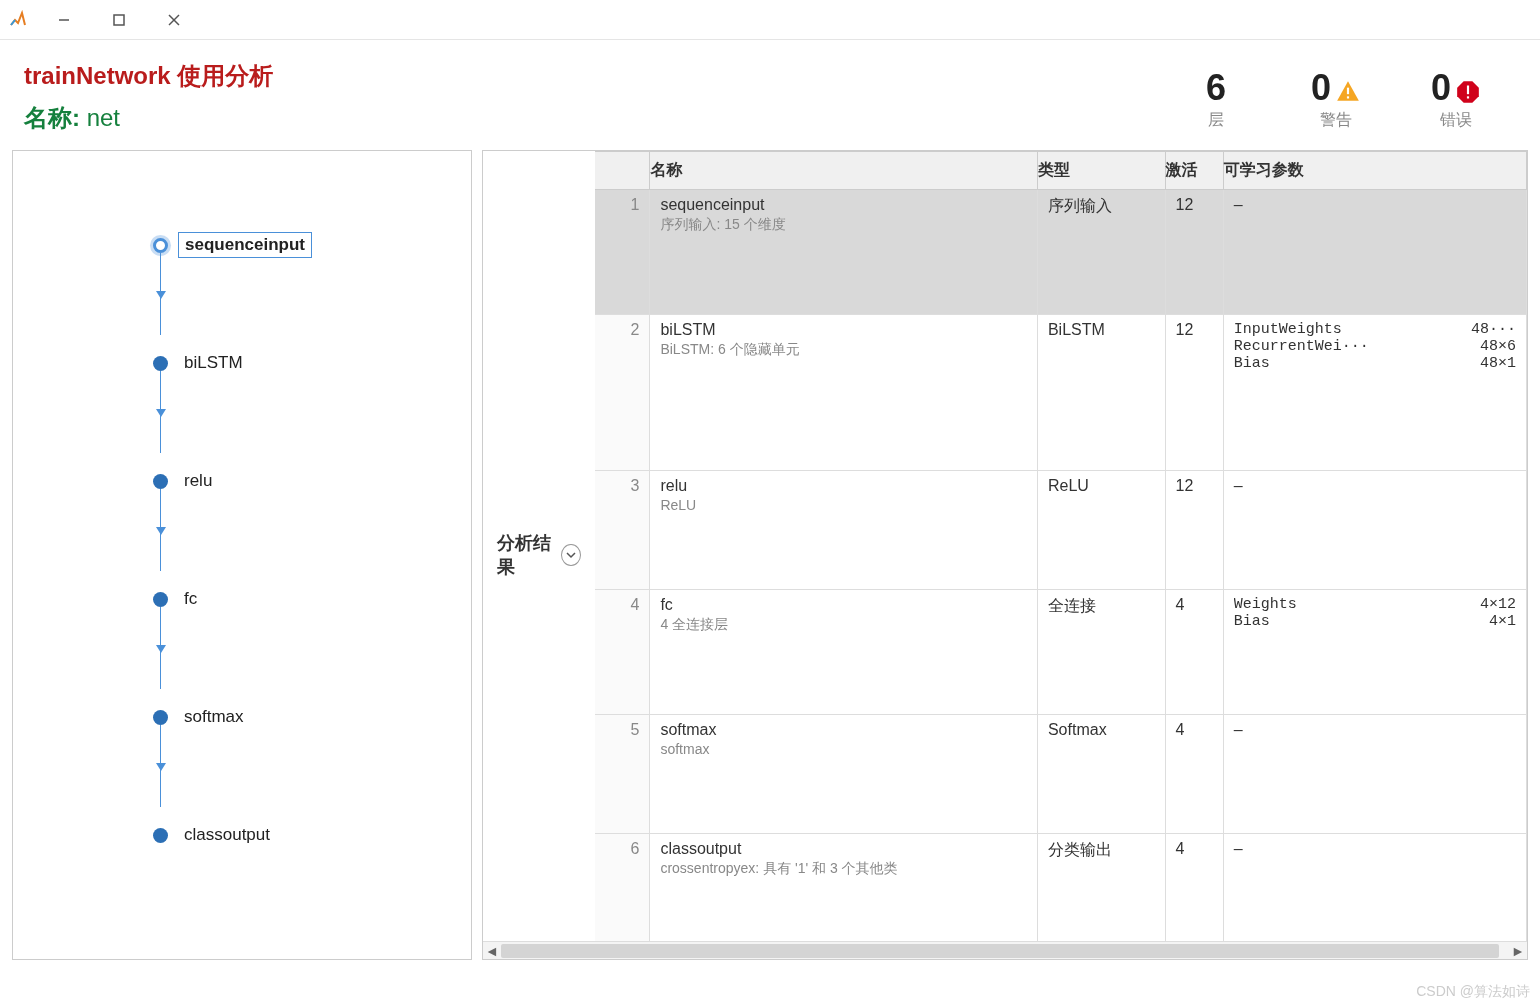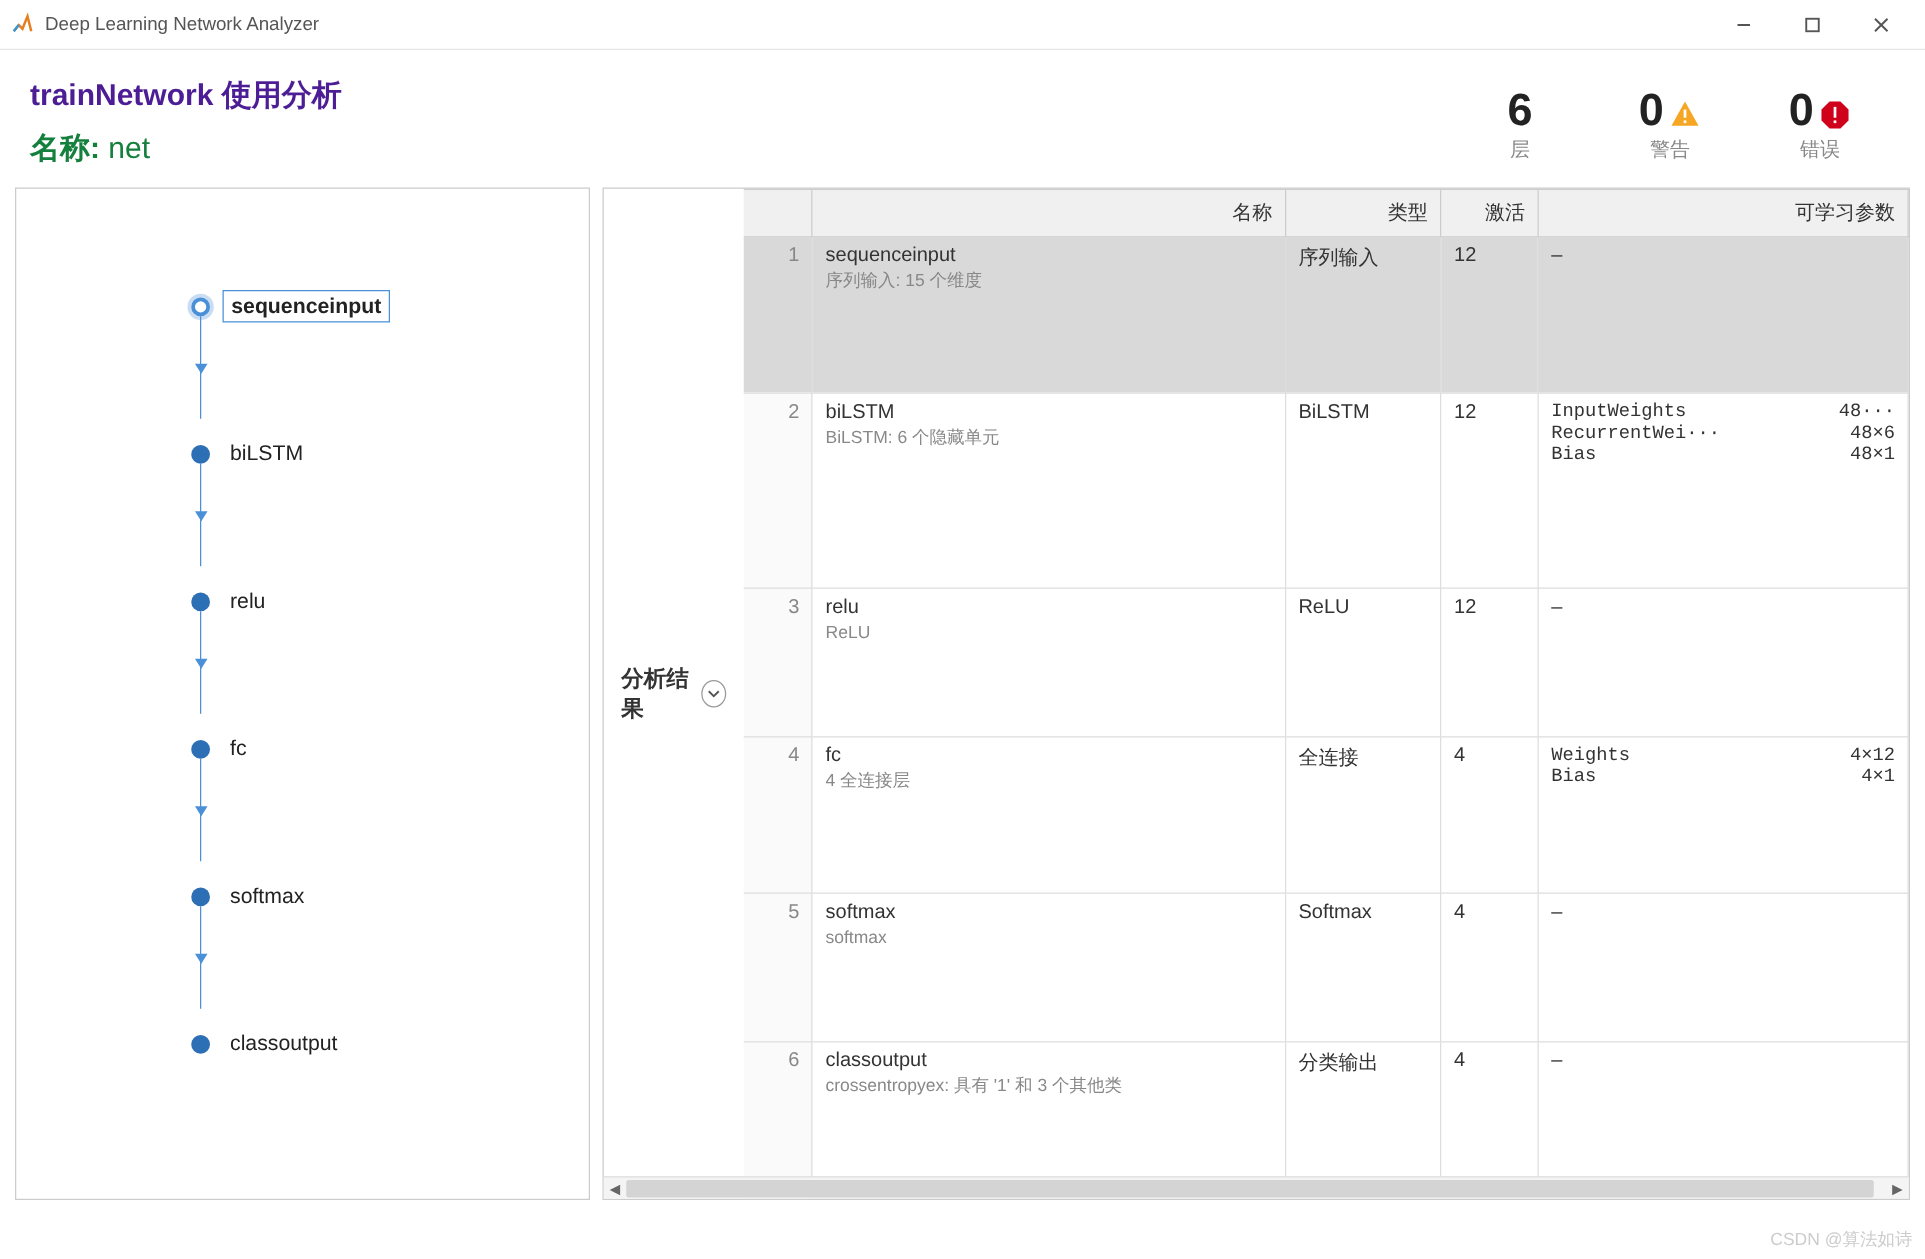--- a/index.html
+++ b/index.html
@@ -35,21 +35,21 @@
   color: #555;
 }
 .titlebar .win-btn svg { width: 14px; height: 14px; }
 
 .header {
   padding: 20px 24px 10px 24px;
   display: flex;
   justify-content: space-between;
 }
 .header-left { flex: 1; }
-.header h1 { font-size: 24px; font-weight: bold; color: #4c1d95; margin-bottom: 10px; }
+.header h1 { font-size: 24px; font-weight: bold; color: #b91c1c; margin-bottom: 10px; }
 .meta-row { font-size: 24px; color: #15803d; margin-bottom: 6px; }
 .meta-row .label { font-weight: bold; }
 .meta-row .value { font-weight: normal; }
 
 .stats {
   display: flex;
   gap: 60px;
   align-items: flex-start;
   padding-top: 10px;
   padding-right: 30px;
@@ -163,23 +163,23 @@
 .results-header .chev svg { width: 12px; height: 12px; }
 
 table {
   width: 100%;
   border-collapse: collapse;
   font-size: 16px;
 }
 thead th {
   background: #f0f0f0;
   border: 1px solid #ccc;
-  padding: 8px 10px;
-  text-align: right;
-  font-weight: normal;
+  padding: 8px 0;
+  text-align: left;
+  font-weight: bold;
   color: #333;
 }
 tbody td {
   border: 1px solid #ddd;
   padding: 6px 10px;
   vertical-align: top;
   color: #333;
 }
 td.idx {
   text-align: right;
@@ -236,21 +236,20 @@
 </head>
 <body>
 
 <div class="titlebar">
   <span class="app-icon">
     <svg viewBox="0 0 20 20">
         <path d="M3 15 L7 10 L10 13 L14 3 L17 15" fill="none" stroke="#e67e22" stroke-width="2"></path>
         <path d="M3 15 L7 10" stroke="#3498db" stroke-width="2"></path>
       </svg>
   </span>
-  <span class="title">Deep Learning Network Analyzer</span>
   <div class="win-controls">
     <div class="win-btn">
         <svg viewBox="0 0 14 14">
           <line x1="2" y1="7" x2="12" y2="7" stroke="#555" stroke-width="1.5"></line>
         </svg>
       </div>
     <div class="win-btn">
         <svg viewBox="0 0 14 14">
           <rect x="2" y="2" width="10" height="10" fill="none" stroke="#555" stroke-width="1.5"></rect>
         </svg>

